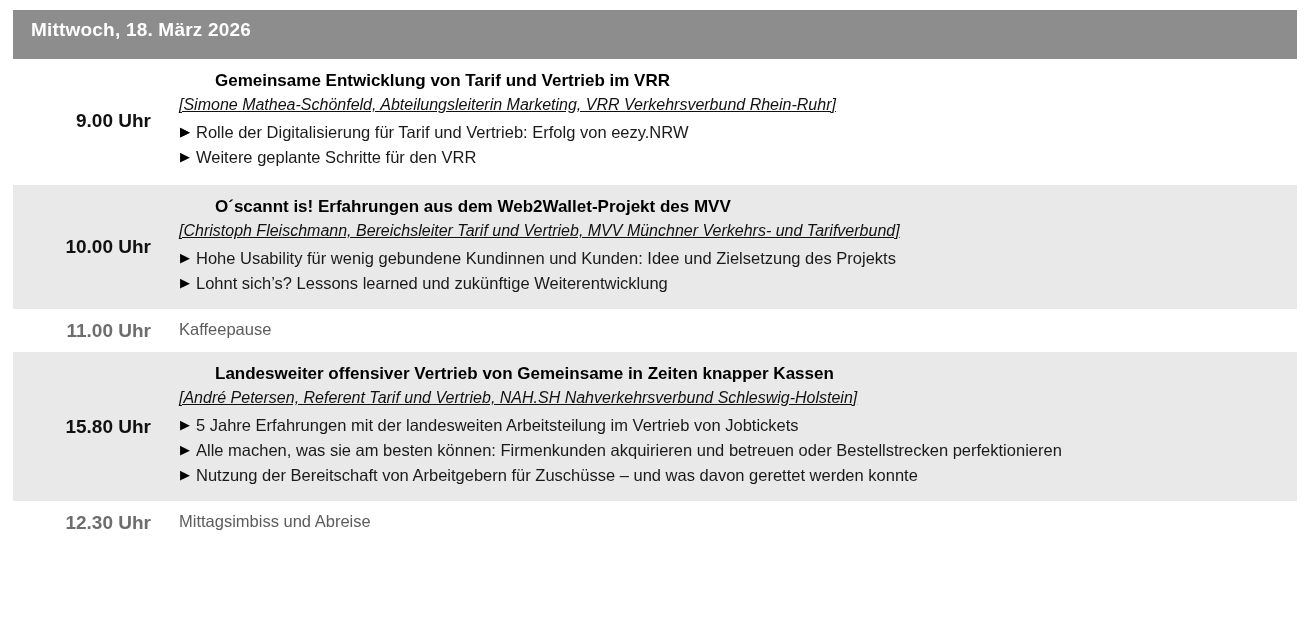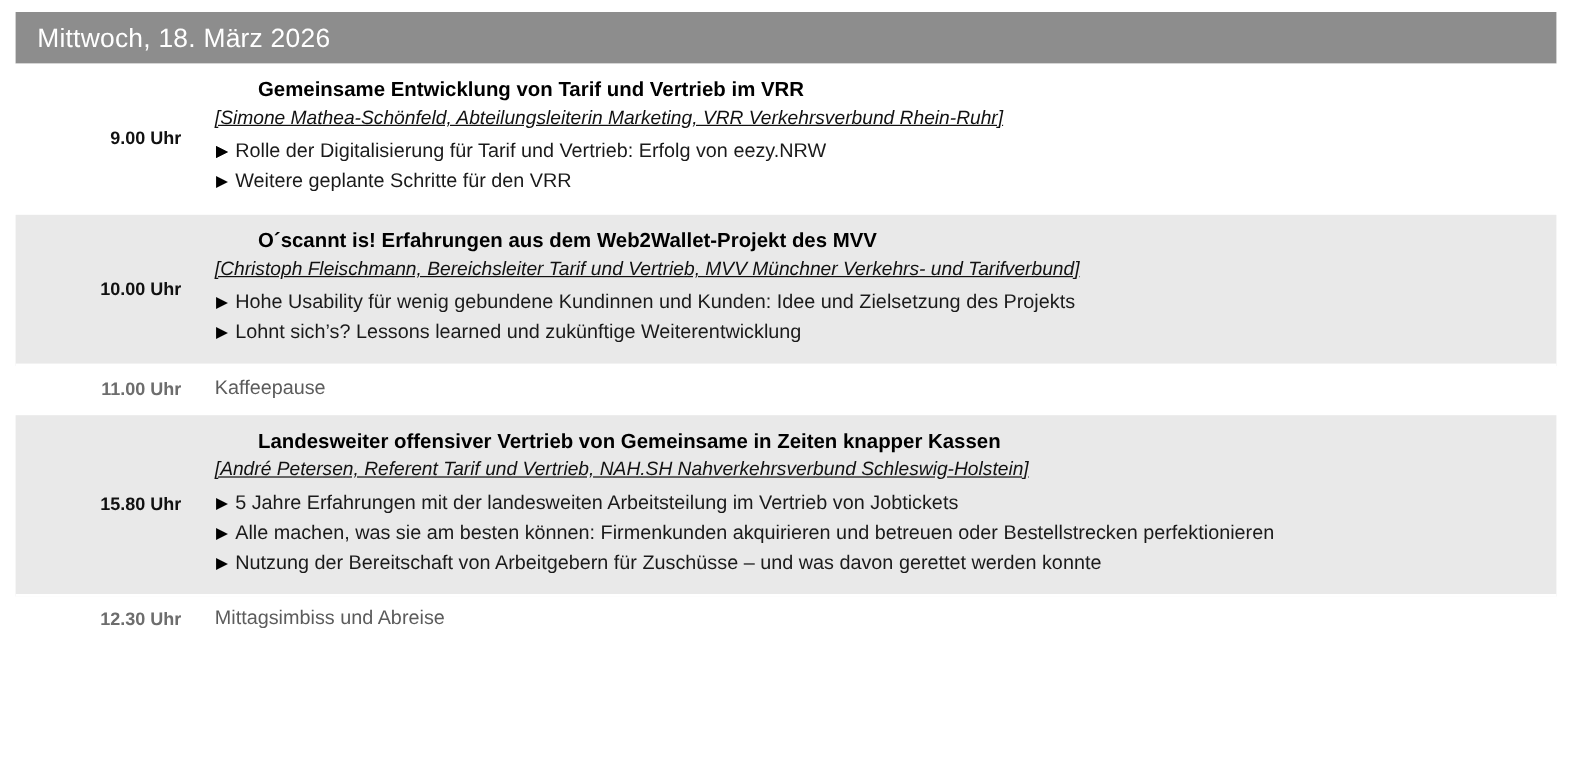--- a/index.html
+++ b/index.html
@@ -16,43 +16,43 @@
   }
   .agenda {
     width: 1284px;
     margin: 0 auto;
     padding-top: 10px;
   }
   
   .day-header {
     background: #8d8d8d;
     color: #ffffff;
-    font-size: 22px;
-    font-weight: normal;
-    padding: 9px 0 8px 18px;
+    font-size: 19px;
+    font-weight: bold;
+    padding: 9px 0 18px 18px;
     letter-spacing: 0.2px;
   }
   
   .row {
     display: flex;
     align-items: center;
     background: #ffffff;
     border-bottom: 2px solid #ffffff;
   }
   .row.alt {
     background: #e9e9e9;
   }
   .row.session {
     align-items: center;
   }
   .time {
     flex: 0 0 152px;
     text-align: right;
     padding-right: 14px;
-    font-size: 15px;
+    font-size: 19px;
     box-sizing: border-box;
   }
   .row.session .time {
     font-weight: bold;
     color: #111111;
   }
   .row.break .time {
     font-weight: bold;
     color: #6d6d6d;
   }

